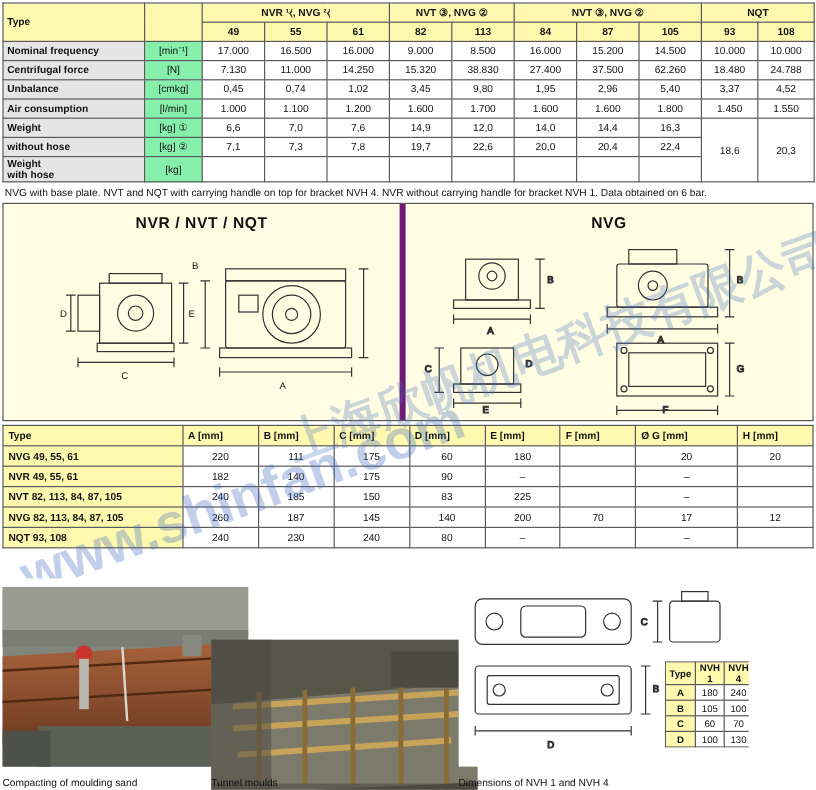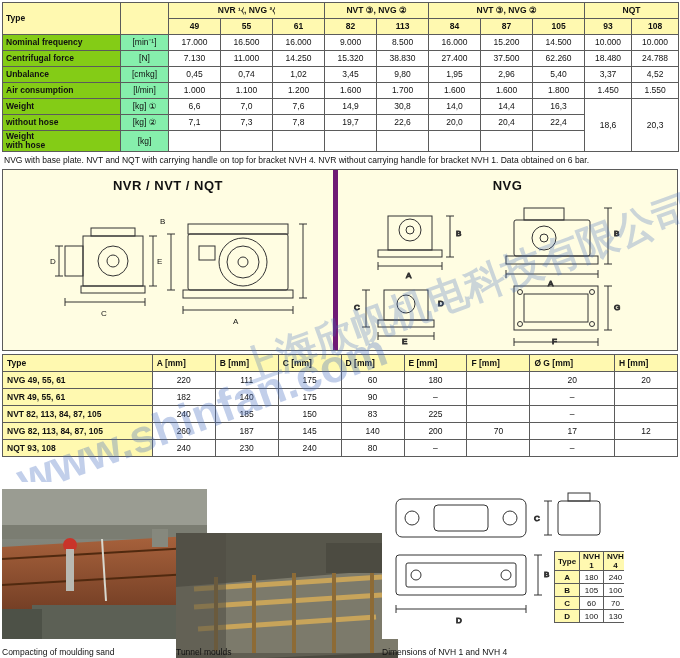--- a/index.html
+++ b/index.html
@@ -20,21 +20,21 @@
   .spec-table td,.spec-table th{
     border:1px solid #5b5b5b;
     padding:1px 3px;
     font-size:8.5px;
     line-height:11px;
     height:13px;
     vertical-align:middle;
   }
   .hdr{background:#fff9b0;font-weight:bold;text-align:center;}
   .hdr-left{background:#fff9b0;font-weight:bold;text-align:left;}
-  .rowlabel{background:#84cc16;font-weight:bold;text-align:left;white-space:nowrap;}
+  .rowlabel{background:#e5e5e5;font-weight:bold;text-align:left;white-space:nowrap;}
   .unit{background:#86efac;text-align:center;font-weight:normal;}
   .num{text-align:center;background:#ffffff;}
 
   .note{
     font-size:8.5px;margin:3px 4px 4px 4px;color:#111;
   }
 
   
   .draw-panel{
     margin:0 2px;
@@ -190,21 +190,21 @@
       <td class="num">1.450</td>
       <td class="num">1.550</td>
     </tr>
     <tr>
       <td class="rowlabel">Weight</td>
       <td class="unit">[kg] ①</td>
       <td class="num">6,6</td>
       <td class="num">7,0</td>
       <td class="num">7,6</td>
       <td class="num">14,9</td>
-      <td class="num">30,8</td>
+      <td class="num">12,0</td>
       <td class="num">14,0</td>
       <td class="num">14,4</td>
       <td class="num">16,3</td>
       <td class="num" rowspan="3">18,6</td>
       <td class="num" rowspan="3">20,3</td>
     </tr>
     <tr>
       <td class="rowlabel">without hose</td>
       <td class="unit">[kg] ②</td>
       <td class="num">7,1</td>

